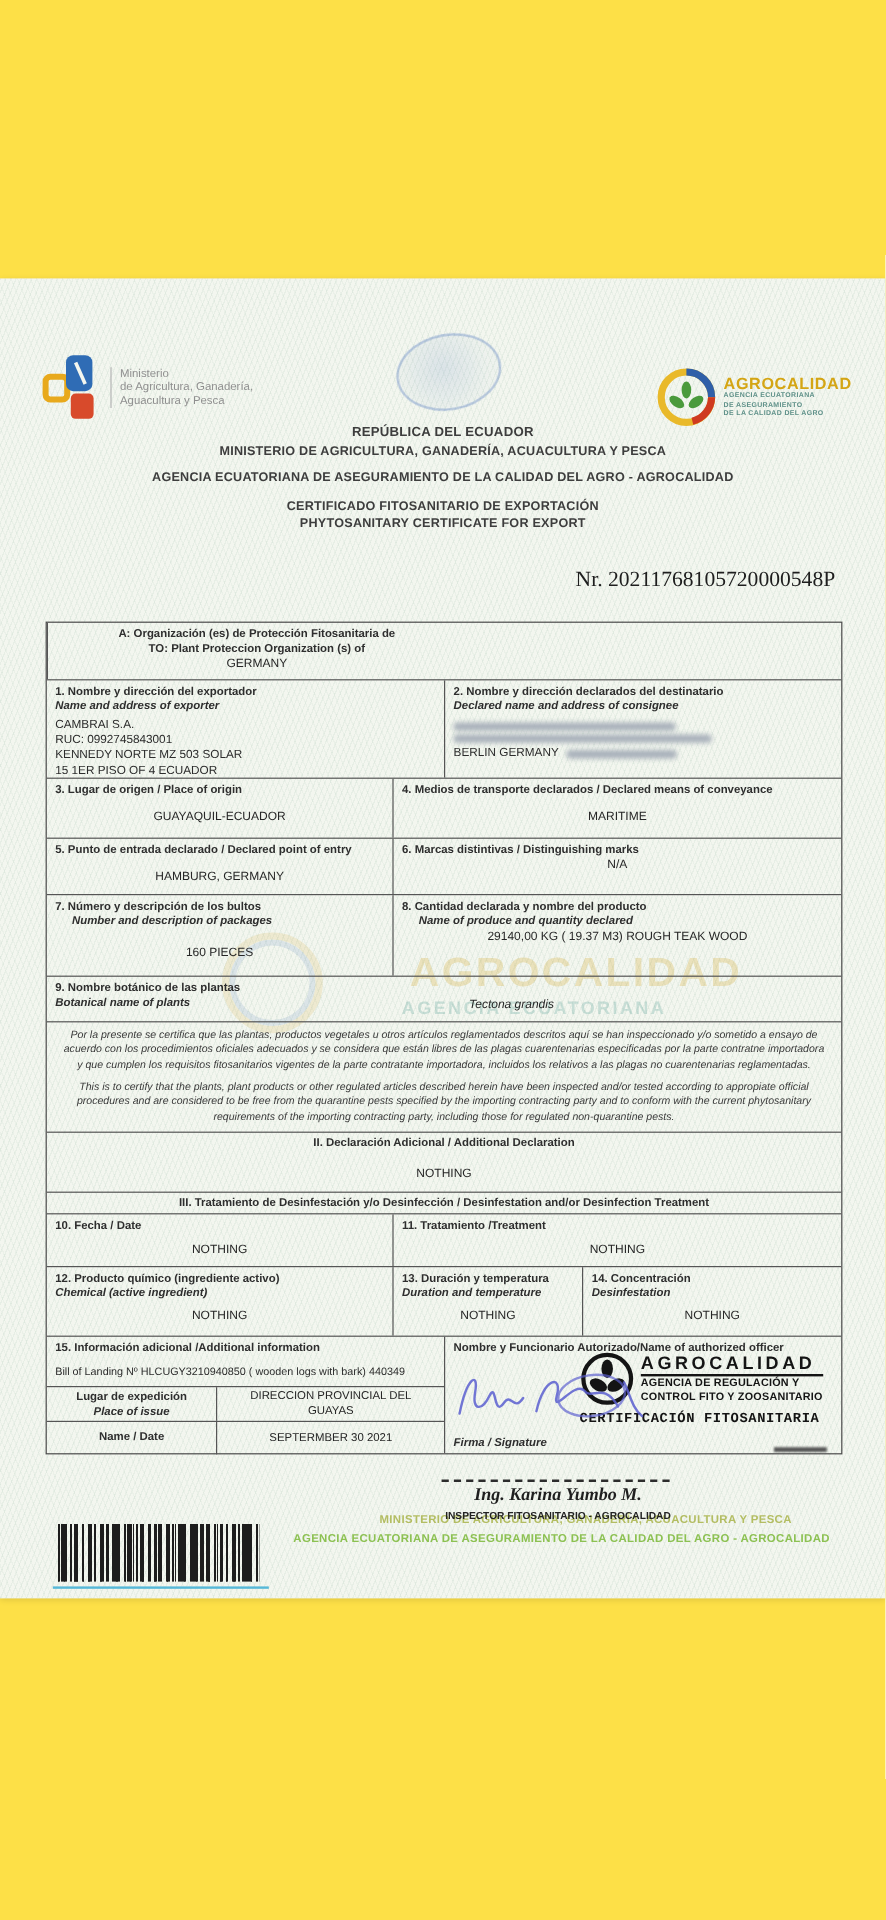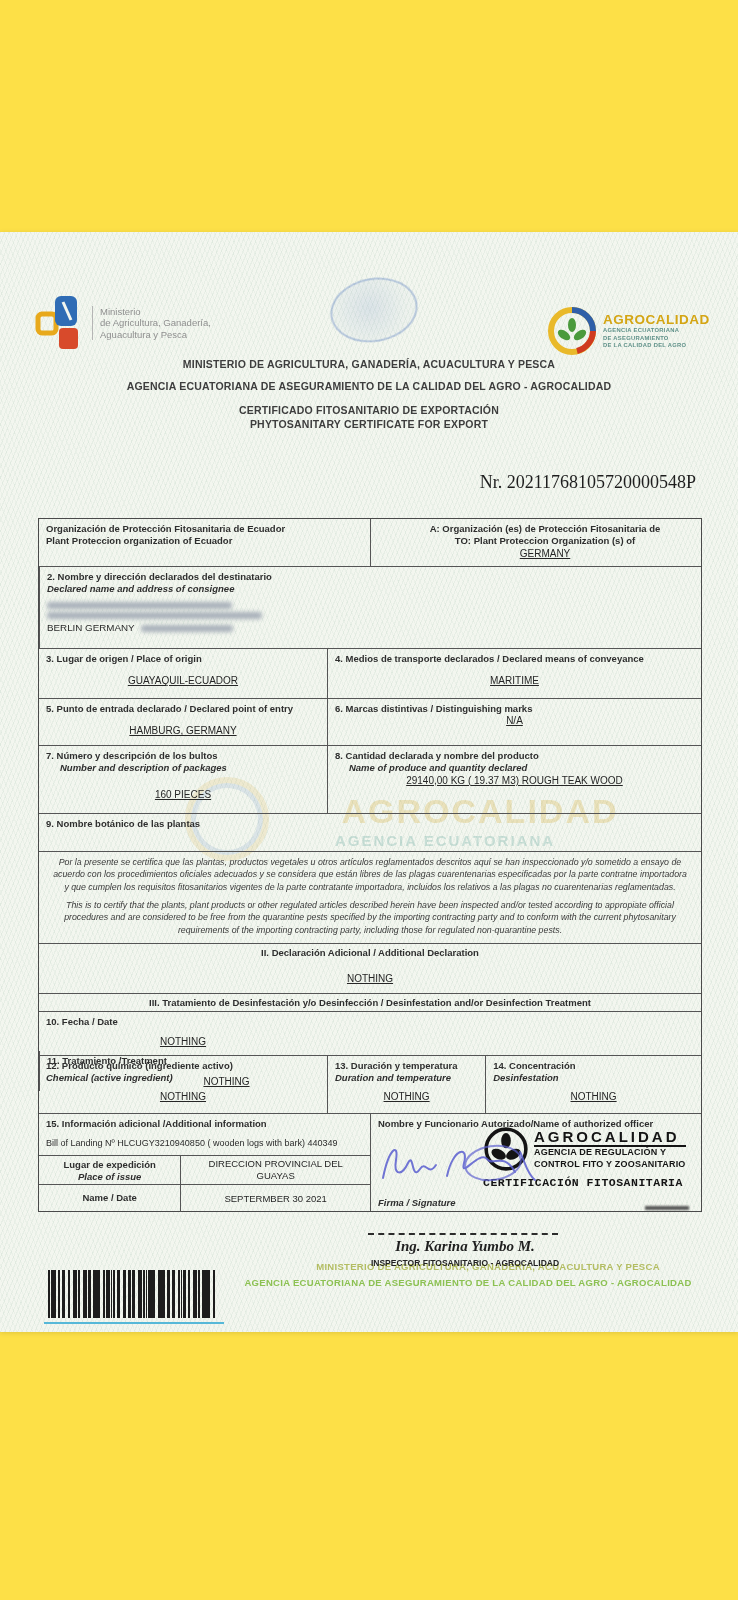--- a/index.html
+++ b/index.html
@@ -41,21 +41,21 @@
   .wm-ring{position:absolute;left:185px;top:545px;width:72px;height:72px;border-radius:50%;
     border:6px solid rgba(210,170,50,.16);box-shadow:inset 0 0 0 5px rgba(60,110,180,.13);z-index:0;}
   
   .ctable{position:absolute;left:38px;top:286px;width:662px;border:1.2px solid #4a4a4a;z-index:1;}
   .trow{display:flex;border-top:1px solid #555;box-sizing:border-box;}
   .trow:first-child{border-top:none;}
   .cell{box-sizing:border-box;padding:4px 7px;position:relative;}
   .cl{border-left:1px solid #555;}
   .lblb{font-weight:bold;font-size:9.5px;color:#2e2e2e;line-height:1.3;}
   .it{font-style:italic;}
-  .val{font-size:10px;color:#262626;text-align:center;text-decoration:underline;}
+  .val{font-size:10px;color:#262626;text-align:center;}
   .sechead{width:100%;text-align:center;font-weight:bold;font-size:9.5px;color:#2e2e2e;padding:3px 0;}
   .ctr{text-align:center;}
   .addr{font-size:9.8px;color:#2c2c2c;line-height:1.3;margin-top:3px;}
   .redact{height:7px;border-radius:3px;background:#a8b0ba;filter:blur(2px);margin:3px 0;}
   .para{font-style:italic;font-size:8.8px;color:#3a3a3a;text-align:center;line-height:1.4;margin:0 4px;}
   
   .m-sub{border-top:1px solid #555;display:flex;box-sizing:border-box;}
   .m-sub-label{width:43%;border-right:1px solid #555;box-sizing:border-box;padding:3px 7px;text-align:center;}
   .m-sub-val{flex:1;display:flex;align-items:center;justify-content:center;font-size:9.5px;color:#262626;text-align:center;line-height:1.25;}
   
@@ -120,48 +120,53 @@
       </svg>
       <div class="agro-text">
         <div class="agro-name">AGROCALIDAD</div>
         <div class="agro-sub">AGENCIA ECUATORIANA</div>
         <div class="agro-sub">DE ASEGURAMIENTO</div>
         <div class="agro-sub">DE LA CALIDAD DEL AGRO</div>
       </div>
     </div>
 
     <div class="hdr">
+      <div class="h-rep">REPÚBLICA DEL ECUADOR</div>
       <div class="h-min">MINISTERIO DE AGRICULTURA, GANADERÍA, ACUACULTURA Y PESCA</div>
       <div class="h-agc">AGENCIA ECUATORIANA DE ASEGURAMIENTO DE LA CALIDAD DEL AGRO - AGROCALIDAD</div>
       <div class="h-tes">CERTIFICADO FITOSANITARIO DE EXPORTACIÓN</div>
       <div class="h-ten">PHYTOSANITARY CERTIFICATE FOR EXPORT</div>
     </div>
 
     <div class="cert-no">Nr. 20211768105720000548P</div>
 
     <div class="wm-ring"></div>
     <div class="wm-title">AGROCALIDAD</div>
     <div class="wm-sub">AGENCIA ECUATORIANA</div>
 
     <div class="ctable">
 
       <div class="trow" style="height:47px;">
-        <div class="cell" style="width:50%;">
-          <div class="lblb">Organización de Protección Fitosanitaria de Ecuador</div>
-          <div class="lblb">Plant Proteccion organization of Ecuador</div>
-        </div>
         <div class="cell cl ctr" style="width:50%;padding-left:25px;">
           <div class="lblb">A: Organización (es)  de Protección Fitosanitaria de</div>
           <div class="lblb">TO: Plant Proteccion Organization (s) of</div>
           <div class="val">GERMANY</div>
         </div>
       </div>
 
 
       <div class="trow" style="height:82px;">
+        <div class="cell" style="width:50%;">
+          <div class="lblb">1. Nombre y dirección del exportador</div>
+          <div class="lblb it">Name and address of exporter</div>
+          <div class="addr">CAMBRAI S.A.</div>
+          <div class="addr" style="margin-top:0;">RUC: 0992745843001</div>
+          <div class="addr" style="margin-top:0;">KENNEDY NORTE MZ 503 SOLAR</div>
+          <div class="addr" style="margin-top:0;">15 1ER PISO OF 4 ECUADOR</div>
+        </div>
         <div class="cell cl" style="width:50%;">
           <div class="lblb">2. Nombre y dirección declarados del destinatario</div>
           <div class="lblb it">Declared name and address of consignee</div>
           <div class="redact" style="width:185px;margin-top:6px;"></div>
           <div class="redact" style="width:215px;"></div>
           <div style="display:flex;align-items:center;margin-top:2px;">
             <span class="addr" style="margin-top:0;">BERLIN  GERMANY</span>
             <span class="redact" style="width:92px;margin:0 0 0 6px;"></span>
           </div>
         </div>
@@ -198,40 +203,44 @@
         <div class="cell cl" style="width:56.5%;">
           <div class="lblb">8. Cantidad declarada y nombre del producto</div>
           <div class="lblb it" style="margin-left:14px;">Name of produce and quantity declared</div>
           <div class="val" style="">29140,00 KG  ( 19.37 M3) ROUGH TEAK WOOD</div>
         </div>
       </div>
 
       <div class="trow" style="height:38px;display:block;">
         <div class="cell">
           <div class="lblb">9. Nombre botánico de las plantas</div>
+          <div style="display:flex;">
+            <div class="lblb it">Botanical name of plants</div>
+            <div class="val it" style="flex:1;margin-top:2px;">Tectona grandis</div>
+          </div>
         </div>
       </div>
 
       <div class="trow" style="height:92px;display:block;">
         <div class="cell">
           <div class="para">Por la presente se certifica que las plantas, productos vegetales u otros artículos reglamentados descritos aquí se han inspeccionado y/o sometido a ensayo de acuerdo con los procedimientos oficiales adecuados y se considera que están libres de las plagas cuarentenarias especificadas por la parte contratne importadora y que cumplen los requisitos fitosanitarios vigentes de la parte contratante importadora, incluidos los relativos a las plagas no cuarentenarias reglamentadas.</div>
           <div class="para" style="margin-top:6px;">This is to certify that the plants, plant products or other regulated articles described herein have been inspected and/or tested according to appropiate official procedures and are considered to be free from the quarantine pests specified by the importing contracting party and to conform with the current phytosanitary requirements of the importing contracting party, including those for regulated non-quarantine pests.</div>
         </div>
       </div>
 
       <div class="trow" style="height:50px;display:block;">
         <div class="sechead">II. Declaración Adicional / Additional Declaration</div>
         <div class="val" style="margin-top:12px;">NOTHING</div>
       </div>
 
       <div class="trow" style="height:18px;">
         <div class="sechead">III. Tratamiento de Desinfestación y/o Desinfección / Desinfestation and/or Desinfection Treatment</div>
       </div>
 
-      <div class="trow" style="height:44px;flex-direction:column;">
+      <div class="trow" style="height:44px;">
         <div class="cell" style="width:43.5%;">
           <div class="lblb">10. Fecha / Date</div>
           <div class="val" style="margin-top:8px;">NOTHING</div>
         </div>
         <div class="cell cl" style="width:56.5%;">
           <div class="lblb">11. Tratamiento /Treatment</div>
           <div class="val" style="margin-top:8px;">NOTHING</div>
         </div>
       </div>
 

